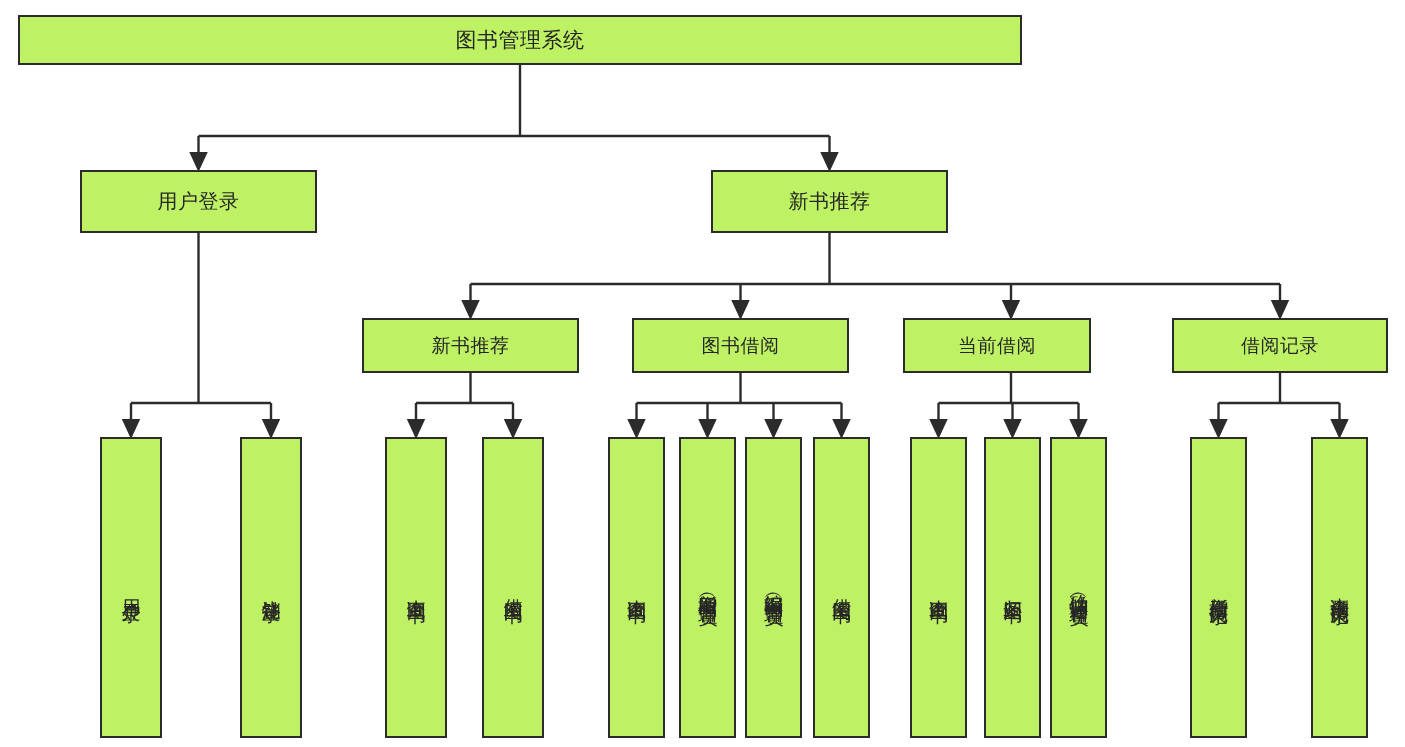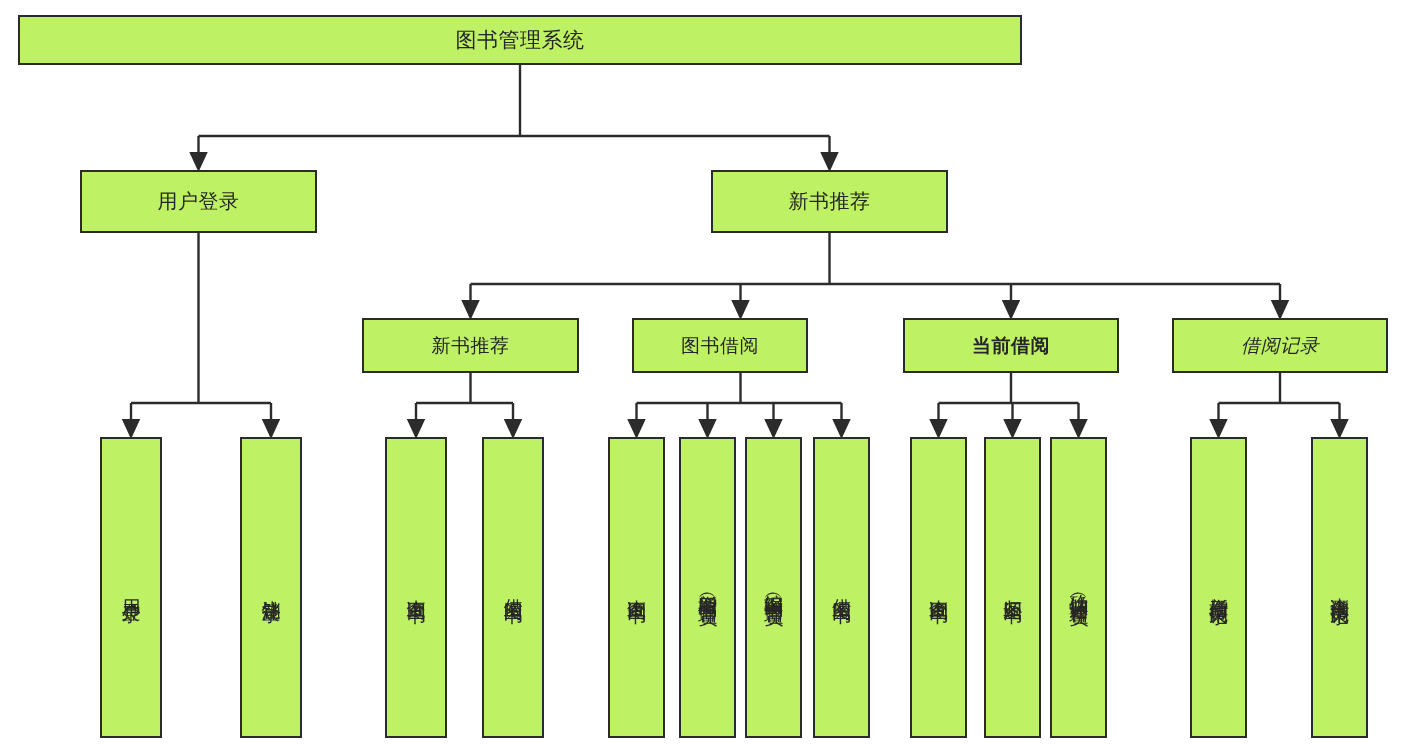--- a/index.html
+++ b/index.html
@@ -130,27 +130,27 @@
       </div>
       <div class="node lvl2" style="left: 80px; top: 170px; width: 237px; height: 63px;">
         <span class="label">用户登录</span>
       </div>
       <div class="node lvl2" style="left: 711px; top: 170px; width: 237px; height: 63px;">
         <span class="label">新书推荐</span>
       </div>
       <div class="node lvl3" style="left: 362px; top: 318px; width: 217px; height: 55px;">
         <span class="label">新书推荐</span>
       </div>
-      <div class="node lvl3" style="left: 632px; top: 318px; width: 176px; height: 55px;">
+      <div class="node lvl3" style="left: 632px; top: 318px; width: 217px; height: 55px;">
         <span class="label">图书借阅</span>
       </div>
-      <div class="node lvl3" style="left: 903px; top: 318px; width: 216px; height: 55px; font-weight: bold;">
+      <div class="node lvl3" style="left: 903px; top: 318px; width: 188px; height: 55px;">
         <span class="label">当前借阅</span>
       </div>
-      <div class="node lvl3" style="left: 1172px; top: 318px; width: 216px; height: 55px; font-style: italic;">
+      <div class="node lvl3" style="left: 1172px; top: 318px; width: 216px; height: 55px;">
         <span class="label">借阅记录</span>
       </div>
       <div class="node leaf" style="left: 100px; top: 437px; width: 62px; height: 301px;">
         <span class="label">用户登录</span>
       </div>
       <div class="node leaf" style="left: 240px; top: 437px; width: 62px; height: 301px;">
         <span class="label">注销登录</span>
       </div>
       <div class="node leaf" style="left: 385px; top: 437px; width: 62px; height: 301px;">
         <span class="label">查询图书</span>

